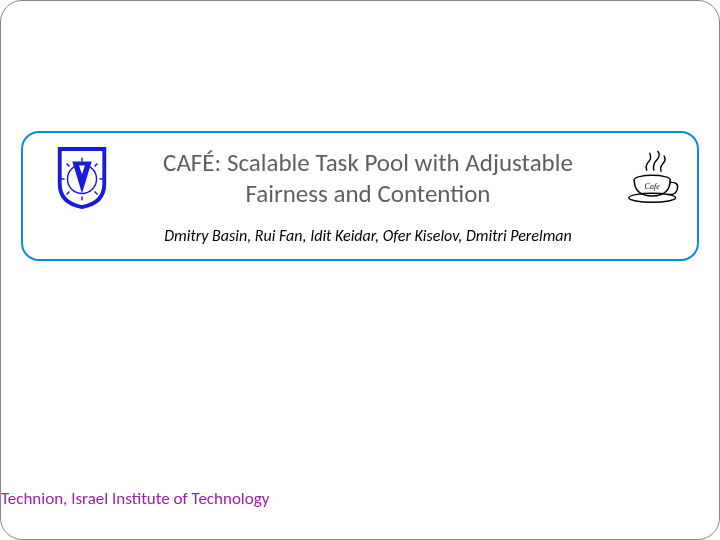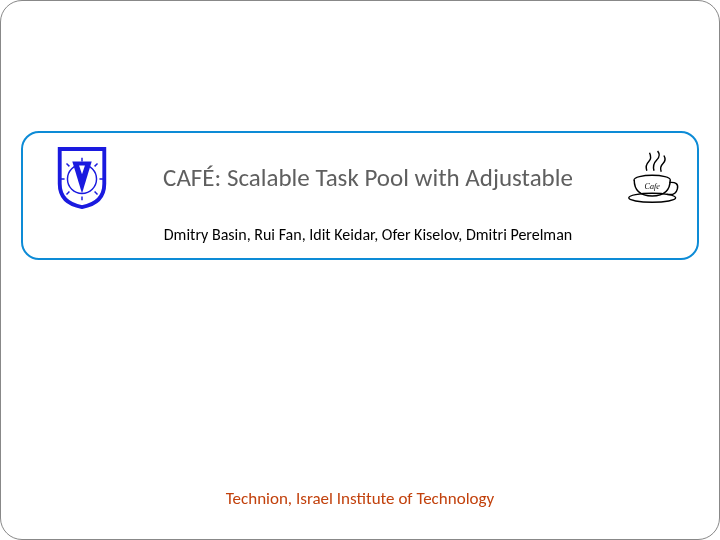--- a/index.html
+++ b/index.html
@@ -45,28 +45,28 @@
     height: 62px;
     display: flex;
     align-items: center;
     justify-content: flex-start;
   }
   .authors {
     margin-top: 16px;
     font-size: 16px;
     color: #000;
     text-align: center;
+    font-style: italic;
   }
   .affiliation {
     position: absolute;
     left: 0; right: 0;
     bottom: 30px;
-    text-align: center;
     font-size: 17px;
-    color: #c2410c;
+    color: #a21caf;
   }
 </style>
 </head>
 <body>
 
 <div class="slide">
 
   <div class="title-box">
     <div class="title-row">
 
@@ -86,20 +86,21 @@
               <line x1="40" y1="46" x2="43" y2="49"></line>
             </g>
           </g>
           <path d="M17 15 L37 15 L27 48 Z" fill="#1a1adf"></path>
           <path d="M24 19 L30 19 L27 28 Z" fill="#fff"></path>
         </svg>
       </div>
 
       <div class="title-text">
         <span>CAFÉ: Scalable Task Pool with Adjustable</span><br>
+        <span>Fairness and Contention</span>
       </div>
 
       <div class="logo-box">
         <svg viewBox="0 0 60 64" width="58" height="62">
           <g stroke="#000" stroke-width="1.6" fill="none">
             <path d="M22 24 Q20 18 24 14 Q28 10 25 4"></path>
             <path d="M30 24 Q28 17 33 12 Q38 7 34 2"></path>
             <path d="M38 25 Q36 20 40 16 Q44 12 41 7"></path>
           </g>
           <ellipse cx="28" cy="34" rx="20" ry="5" fill="#fff" stroke="#000" stroke-width="1.6"></ellipse>

